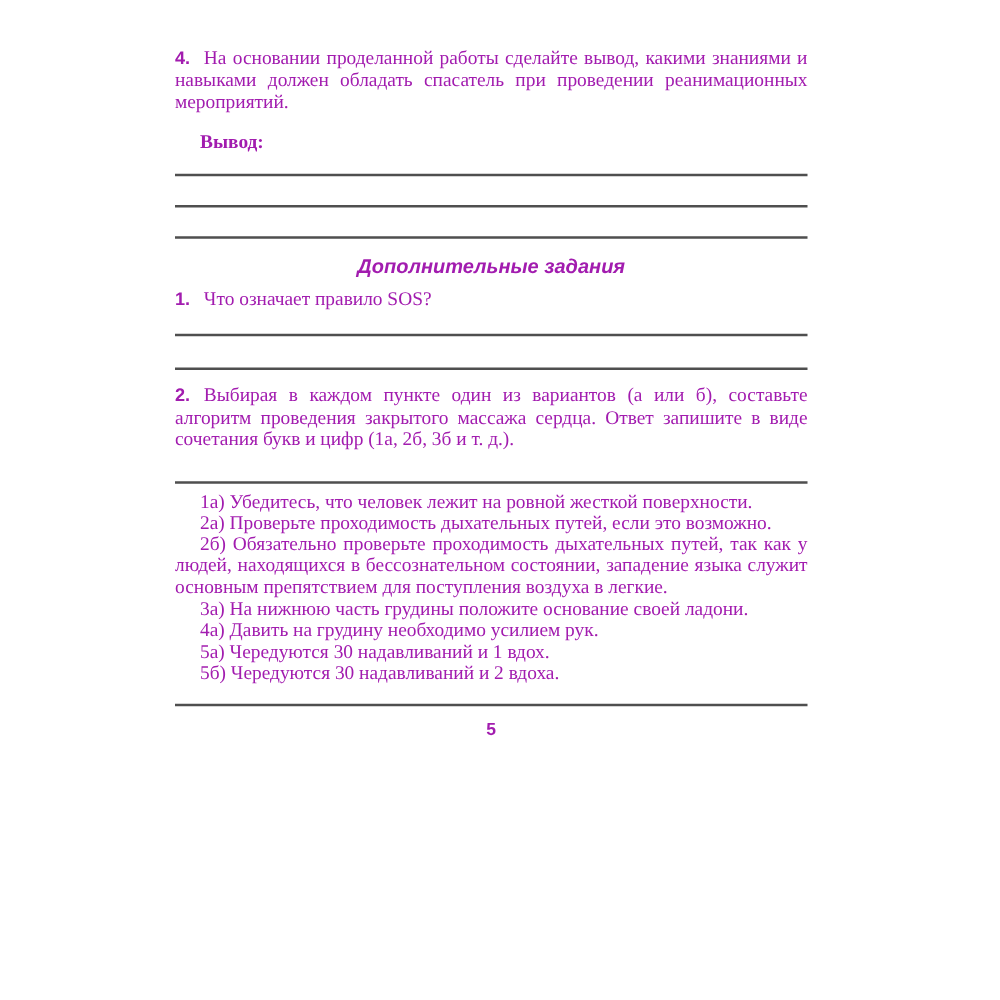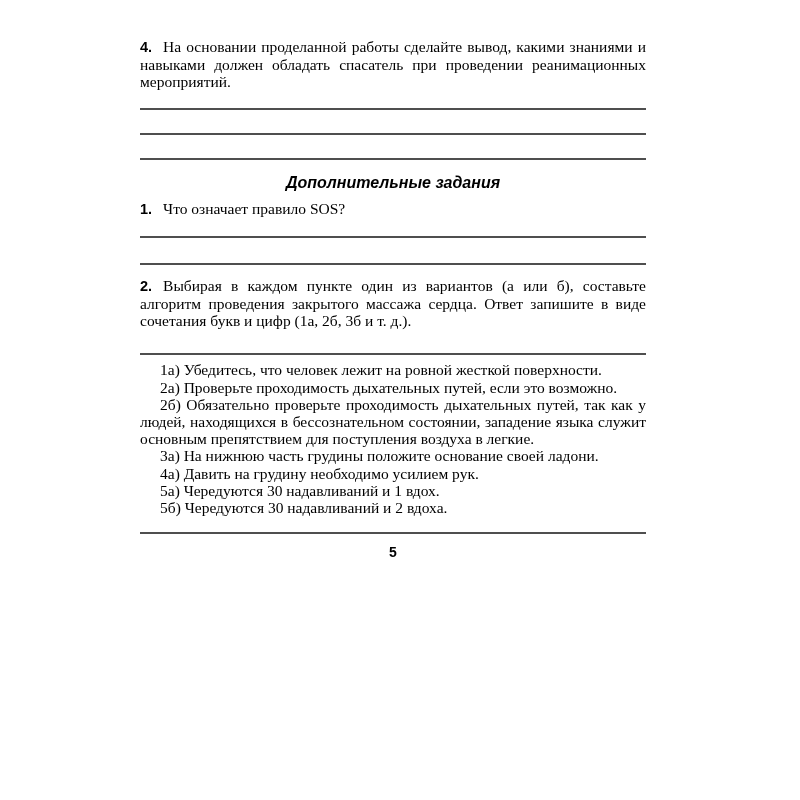--- a/index.html
+++ b/index.html
@@ -8,21 +8,21 @@
     background: #ffffff;
     width: 800px;
     height: 800px;
     overflow: hidden;
   }
   .page {
     position: relative;
     width: 800px;
     height: 800px;
     background: #ffffff;
-    color: #000000;
+    color: #a21caf;
   }
   .content {
     position: absolute;
     left: 140px;
     top: 38px;
     width: 506px;
     font-family: "Liberation Serif", "DejaVu Serif", serif;
     font-size: 15.5px;
     line-height: 17.2px;
     text-align: justify;
@@ -84,20 +84,21 @@
   }
 </style>
 </head>
 <body>
 
 <div class="page">
   <div class="content">
 
     <p class="task task-4"><span class="task-num">4.</span><span>На основании проделанной работы сделайте вывод, какими знаниями и навыками должен обладать спасатель при проведении реанимационных мероприятий.</span></p>
 
+    <p class="conclusion-label">Вывод:</p>
 
     <div class="rules-vyvod">
       <div class="rule"></div>
       <div class="rule"></div>
       <div class="rule"></div>
     </div>
 
     <h2 class="section-heading">Дополнительные задания</h2>
 
     <p class="task task-1"><span class="task-num">1.</span><span>Что означает правило SOS?</span></p>

